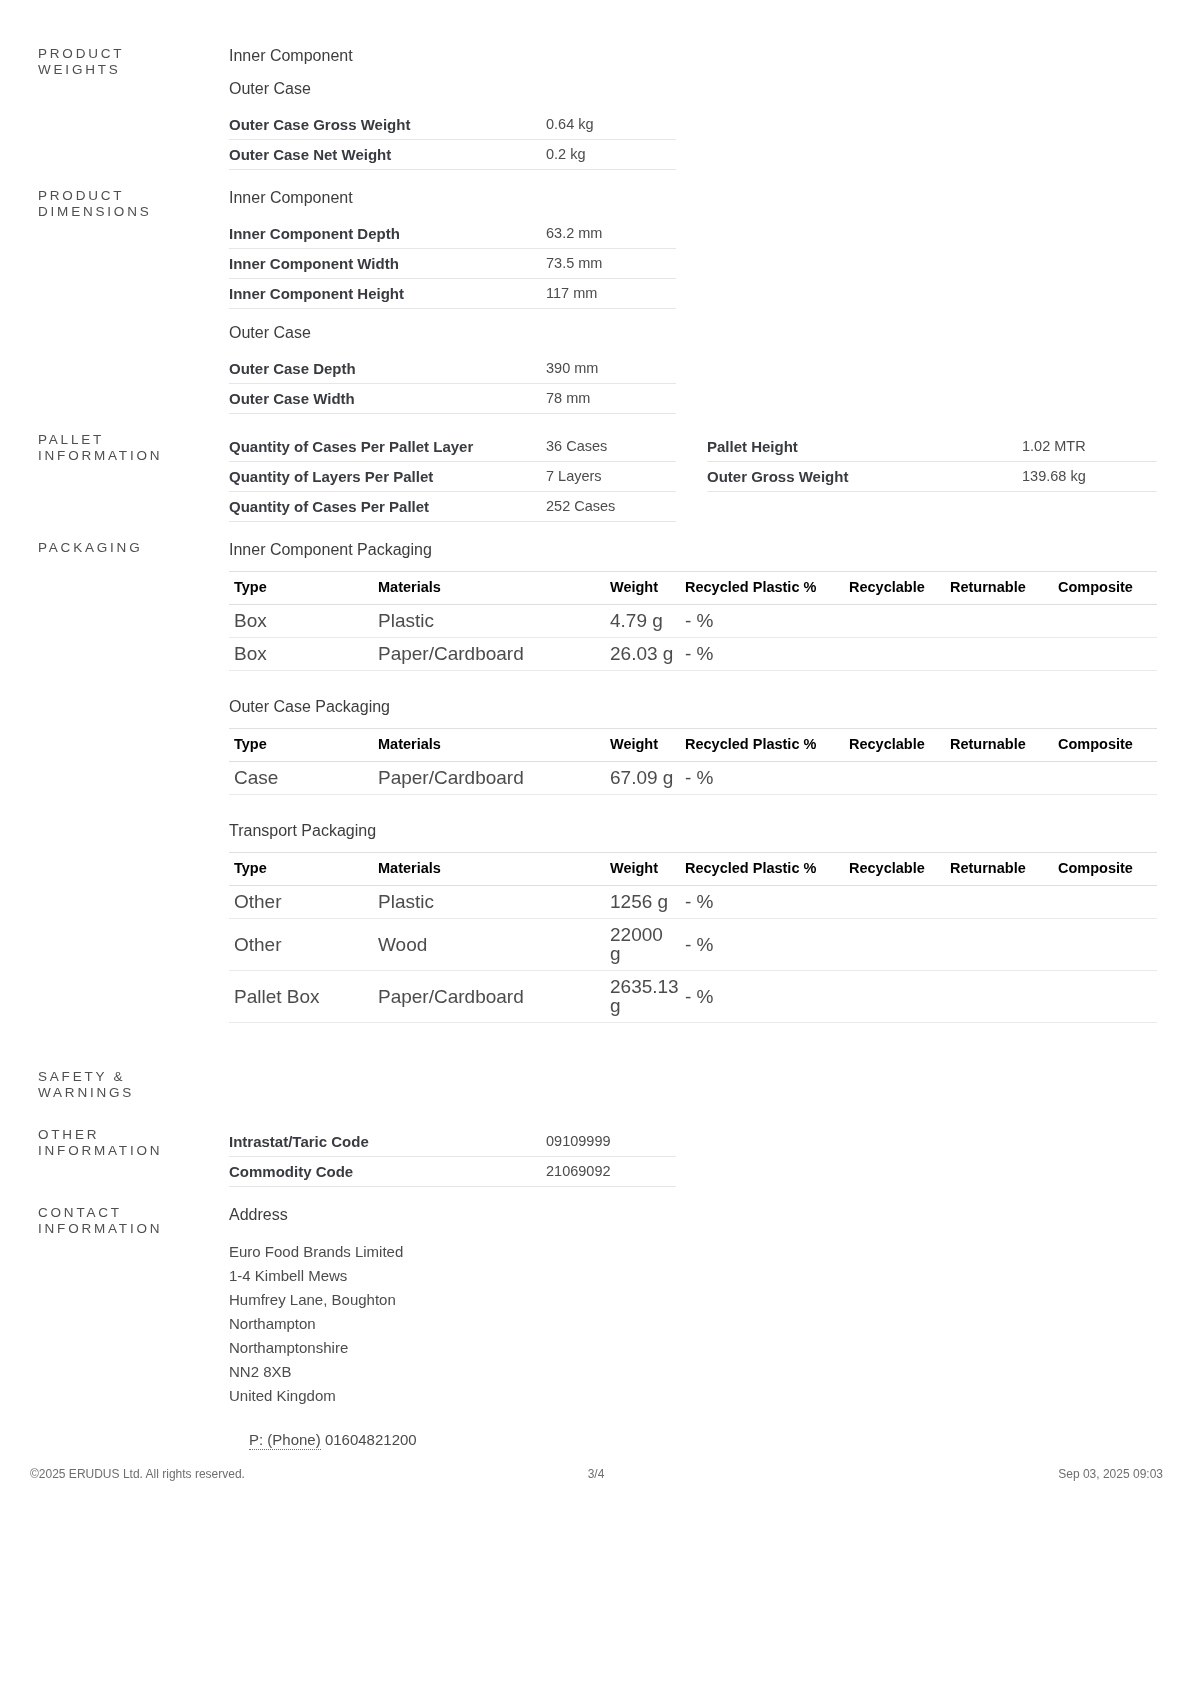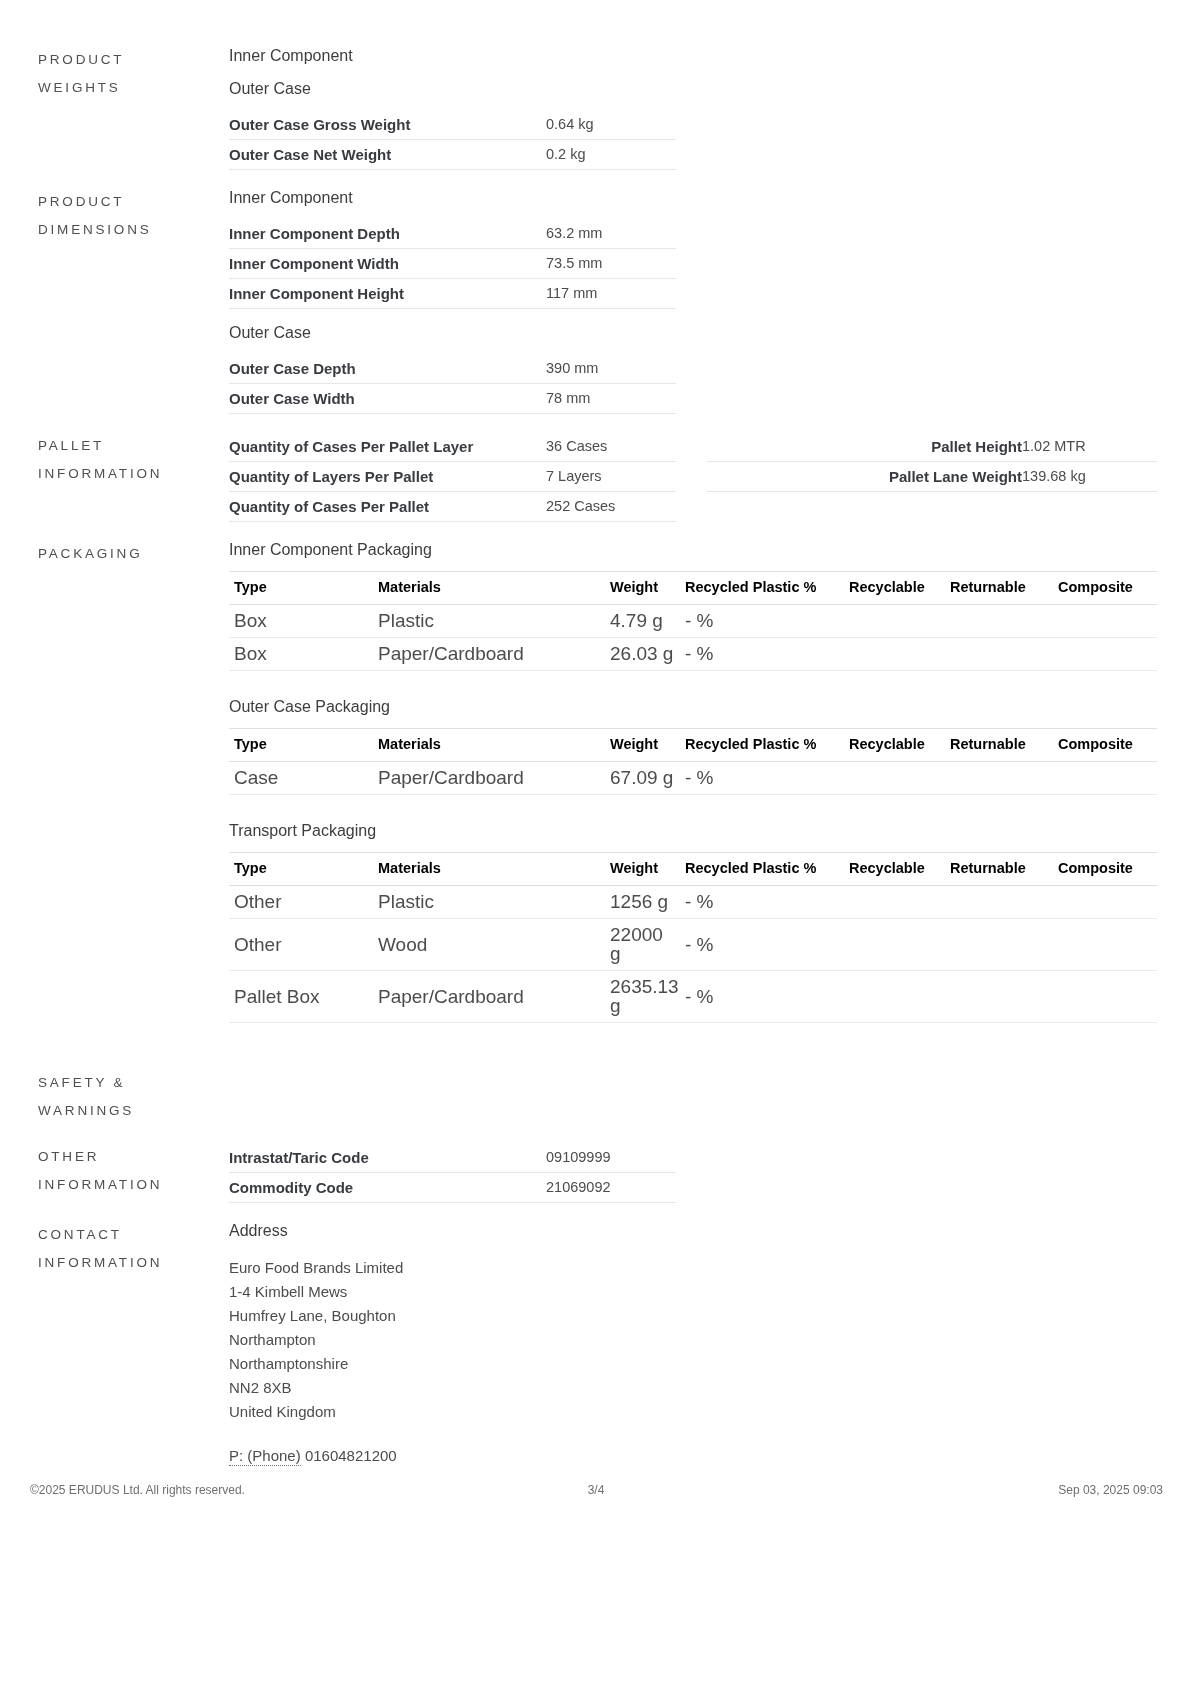--- a/index.html
+++ b/index.html
@@ -4,54 +4,54 @@
 <style>
   * { margin: 0; padding: 0; box-sizing: border-box; }
   html, body { width: 1192px; height: 1686px; background: #ffffff; overflow: hidden; }
   body { font-family: "Liberation Sans", "DejaVu Sans", sans-serif; color: #4c4c4c; }
   .page { position: relative; width: 1192px; height: 1686px; padding-top: 46px; }
 
   
   .sec { display: flex; margin-bottom: 18px; padding-left: 38px; }
   .sec-label {
     flex: 0 0 191px; max-width: 191px; padding-right: 48px;
-    font-size: 13.5px; letter-spacing: 2.8px; line-height: 28px;
+    font-size: 13.5px; letter-spacing: 2.8px; line-height: 16px;
     color: #4f4f4f; text-transform: uppercase;
   }
   .sec-content { width: 928px; }
 
   .subhead { font-size: 16px; line-height: 19px; color: #3d3d3d; margin-bottom: 12px; }
   .group + .group { margin-top: 14px; }
 
   
   .kv-list { width: 447px; }
   .kv { display: flex; padding: 5px 0; border-bottom: 1px solid #e6e6e6; }
   .kv-label { flex: 0 0 317px; font-weight: bold; font-size: 15px; line-height: 19px; color: #383b40; }
   .kv-value { font-size: 14.5px; line-height: 19px; color: #4c4c4c; }
 
   
   .pallet-cols { display: flex; }
   .pallet-right { margin-left: 31px; width: 450px; }
-  .pallet-right .kv-list { width: 450px; text-align: right; }
+  .pallet-right .kv-list { width: 450px; }
   .pallet-right .kv-label { flex: 0 0 315px; }
 
   
   table.pkg { width: 928px; border-collapse: collapse; table-layout: fixed; margin-bottom: 26px; border-top: 1px solid #e0e0e0; }
   table.pkg th { text-align: left; font-weight: bold; font-size: 14.5px; line-height: 19px; color: #000000;
                  padding: 6px 4px 7px 4px; border-bottom: 1px solid #dedede; }
   table.pkg td { font-size: 19px; line-height: 19px; color: #4c4c4c;
                  padding: 6px 4px 7px 4px; border-bottom: 1px solid #eaeaea; }
   table.pkg th:first-child, table.pkg td:first-child { padding-left: 5px; }
 
   .sec-safety { margin-top: 20px; min-height: 40px; }
 
   
   .addr-line { font-size: 15px; line-height: 24px; color: #4c4c4c; }
   .phone { margin-top: 22px; font-size: 15px; line-height: 19px; color: #4c4c4c; }
-  .phone-label { border-bottom: 1px dotted #6b6b6b; padding-bottom: 1px; }
+  .phone-label { border-bottom: 1px dotted #6b6b6b; padding-bottom: 1px; margin-left: 20px; }
 
   
   .footer { position: absolute; left: 0; right: 0; top: 1643; height: 20px;
             padding: 0 30px; font-size: 12px; color: #6e6e6e; }
   .footer-left { position: absolute; left: 30px; top: 0; }
   .footer-center { position: absolute; left: 0; right: 0; top: 0; text-align: center; }
   .footer-right { position: absolute; right: 29px; top: 0; }
 </style>
 </head>
 <body>
@@ -134,21 +134,21 @@
             <div class="kv-value">252 Cases</div>
           </div>
         </div>
         <div class="pallet-right">
           <div class="kv-list">
             <div class="kv">
               <div class="kv-label">Pallet Height</div>
               <div class="kv-value">1.02 MTR</div>
             </div>
             <div class="kv">
-              <div class="kv-label">Pallet Lane Weight</div>
+              <div class="kv-label">Outer Gross Weight</div>
               <div class="kv-value">139.68 kg</div>
             </div>
           </div>
         </div>
       </div>
     </div>
   </section>
 
   <section class="sec">
     <div class="sec-label">PACKAGING</div>

